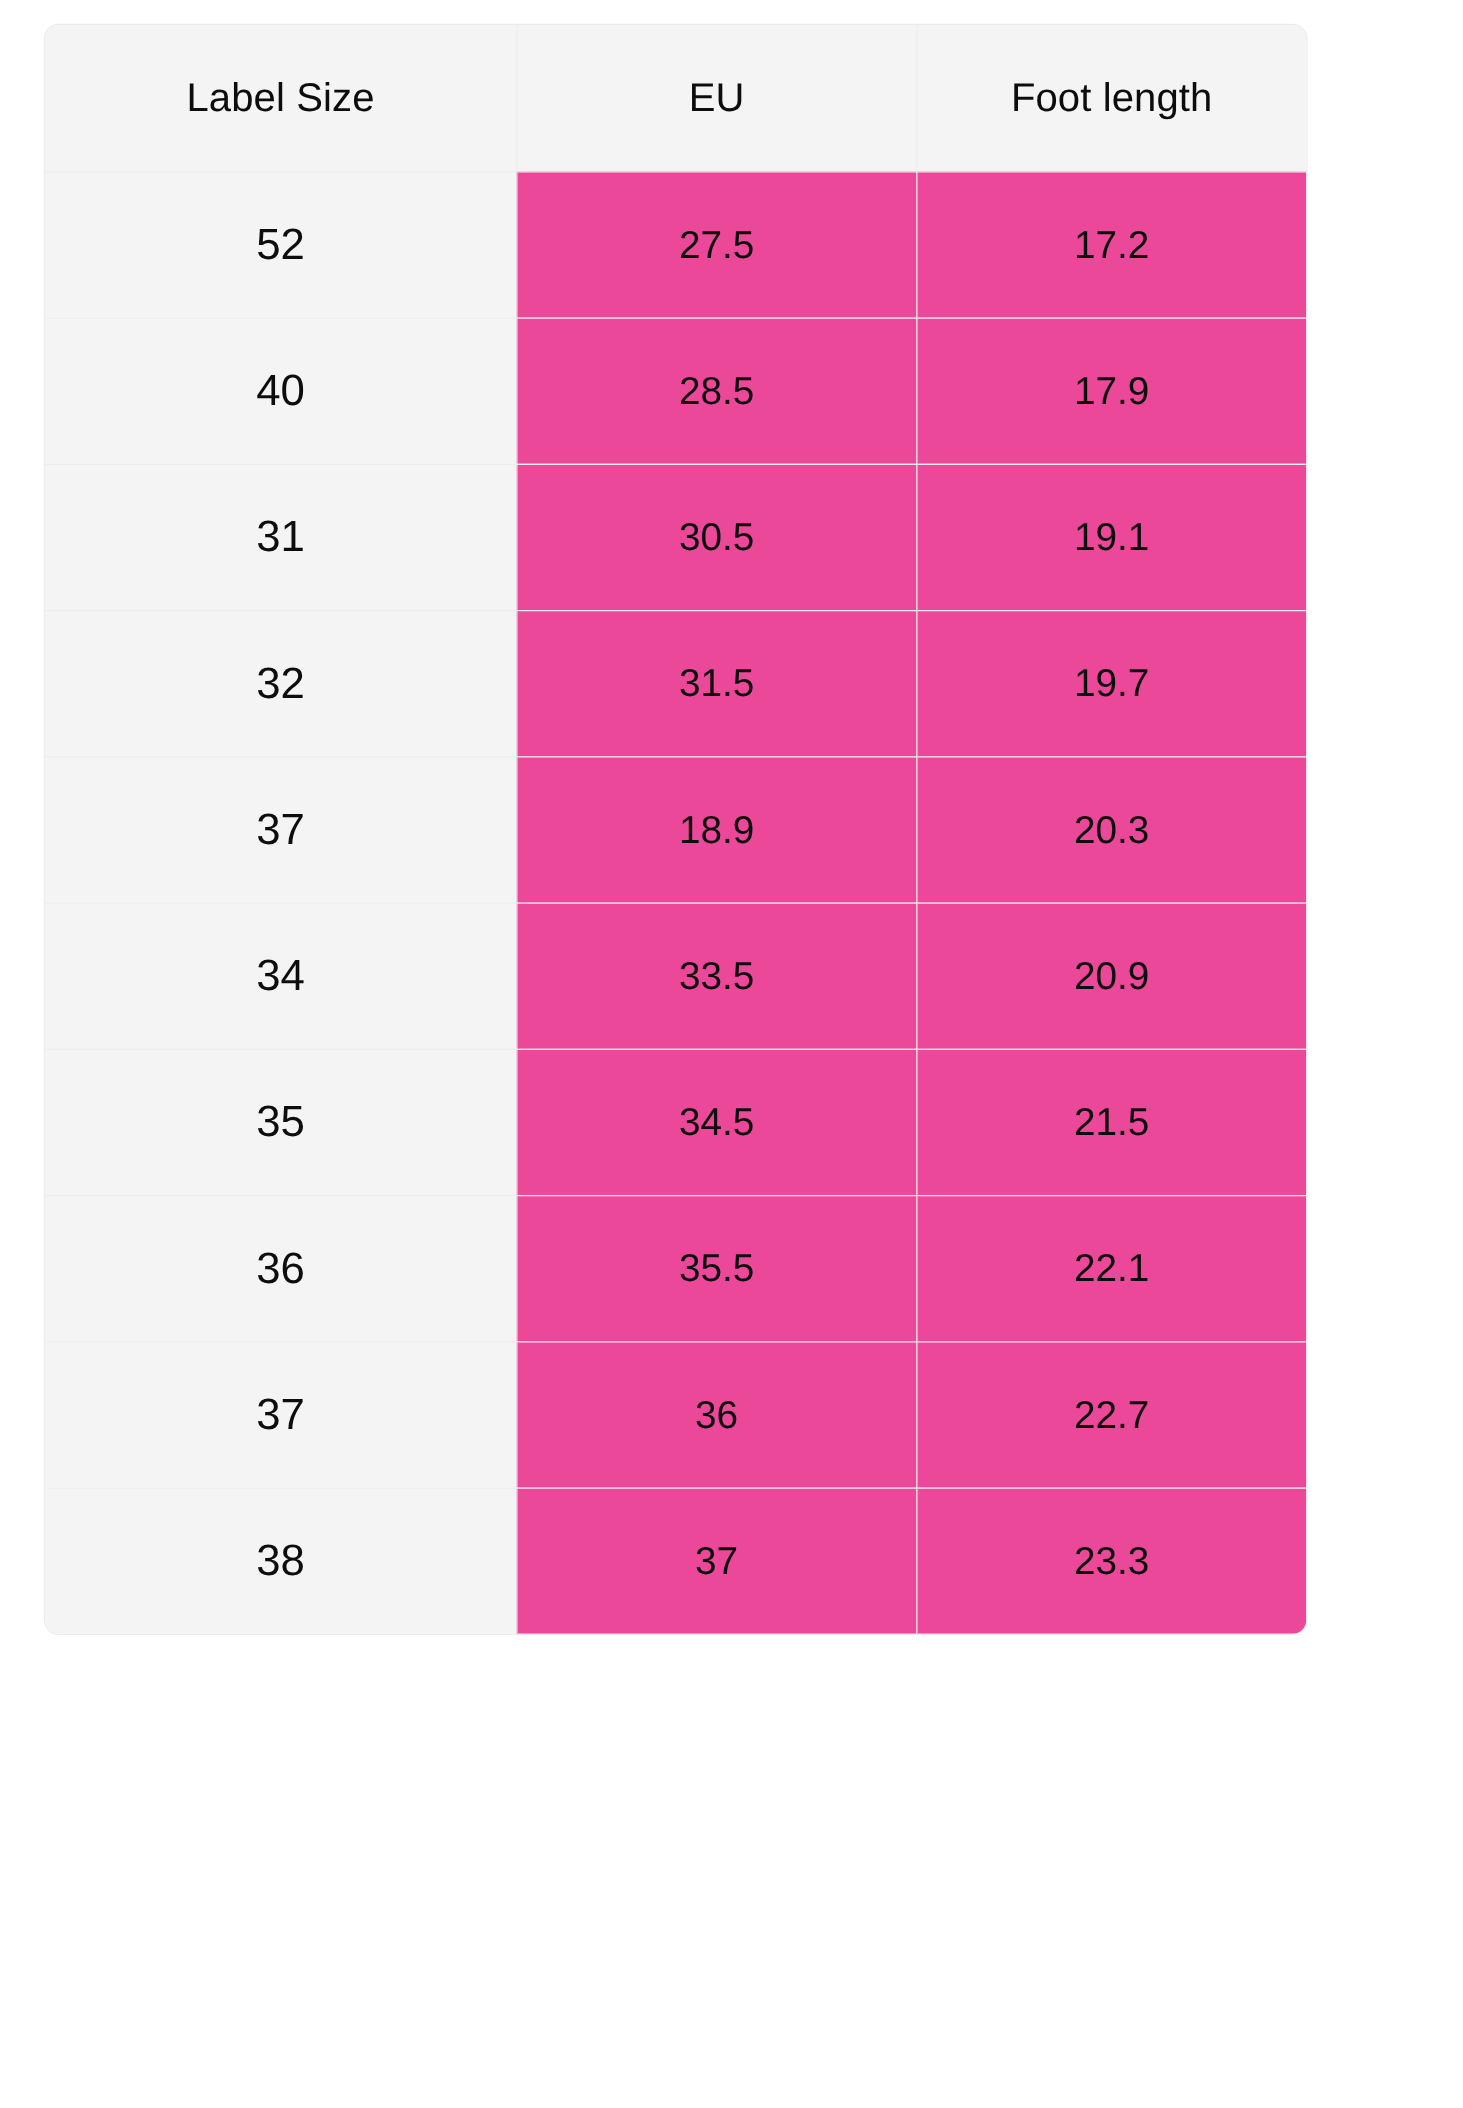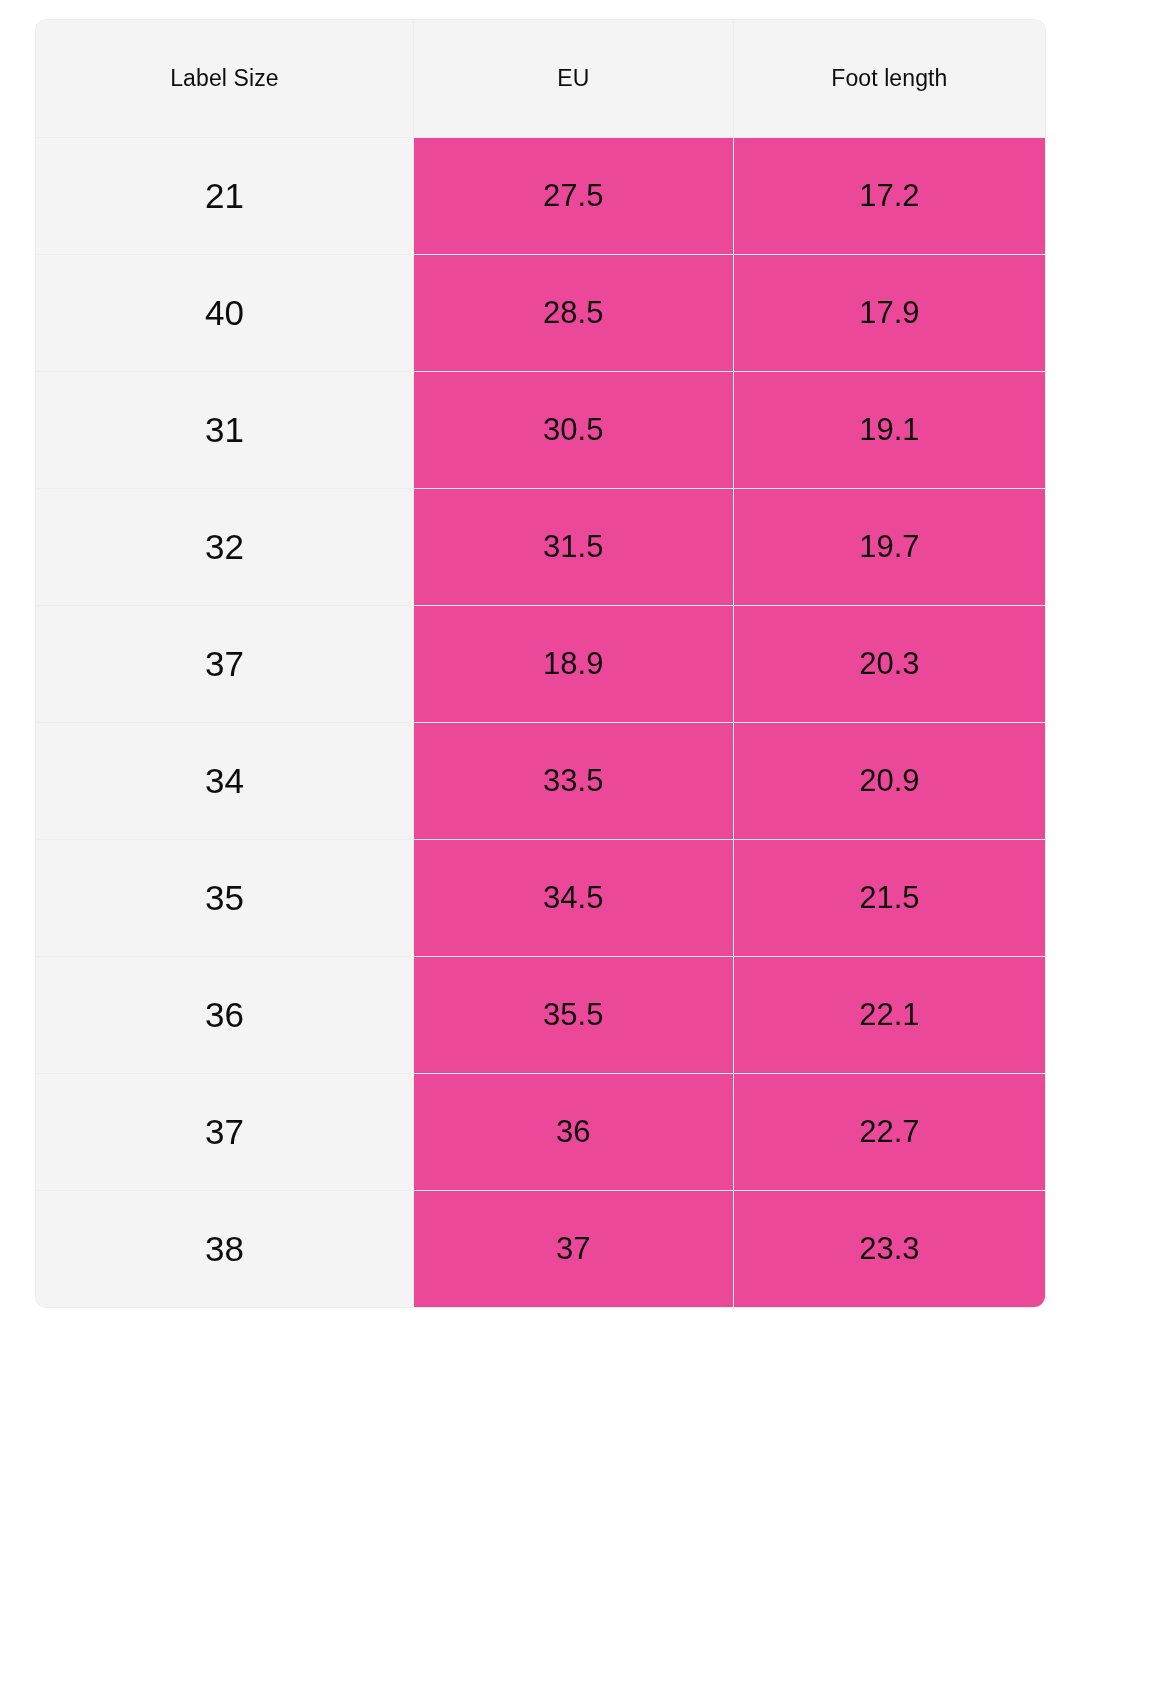--- a/index.html
+++ b/index.html
@@ -56,21 +56,21 @@
     box-sizing: border-box;
   }
 
   table.size-table th:last-child,
   table.size-table td:last-child {
     border-right: none;
   }
 
   table.size-table thead th {
     background: #f4f4f4;
-    font-size: 23px;
+    font-size: 32px;
     letter-spacing: 0.1px;
   }
 
   table.size-table tbody td {
     background: #ec4899;
     font-size: 31px;
   }
 
   table.size-table tbody td.col-label {
     background: #f4f4f4;
@@ -95,21 +95,21 @@
       </colgroup>
       <thead>
         <tr>
           <th>Label Size</th>
           <th>EU</th>
           <th>Foot length</th>
         </tr>
       </thead>
       <tbody>
         <tr>
-          <td class="col-label">21</td>
+          <td class="col-label">52</td>
           <td>27.5</td>
           <td>17.2</td>
         </tr>
         <tr>
           <td class="col-label">40</td>
           <td>28.5</td>
           <td>17.9</td>
         </tr>
         <tr>
           <td class="col-label">31</td>

